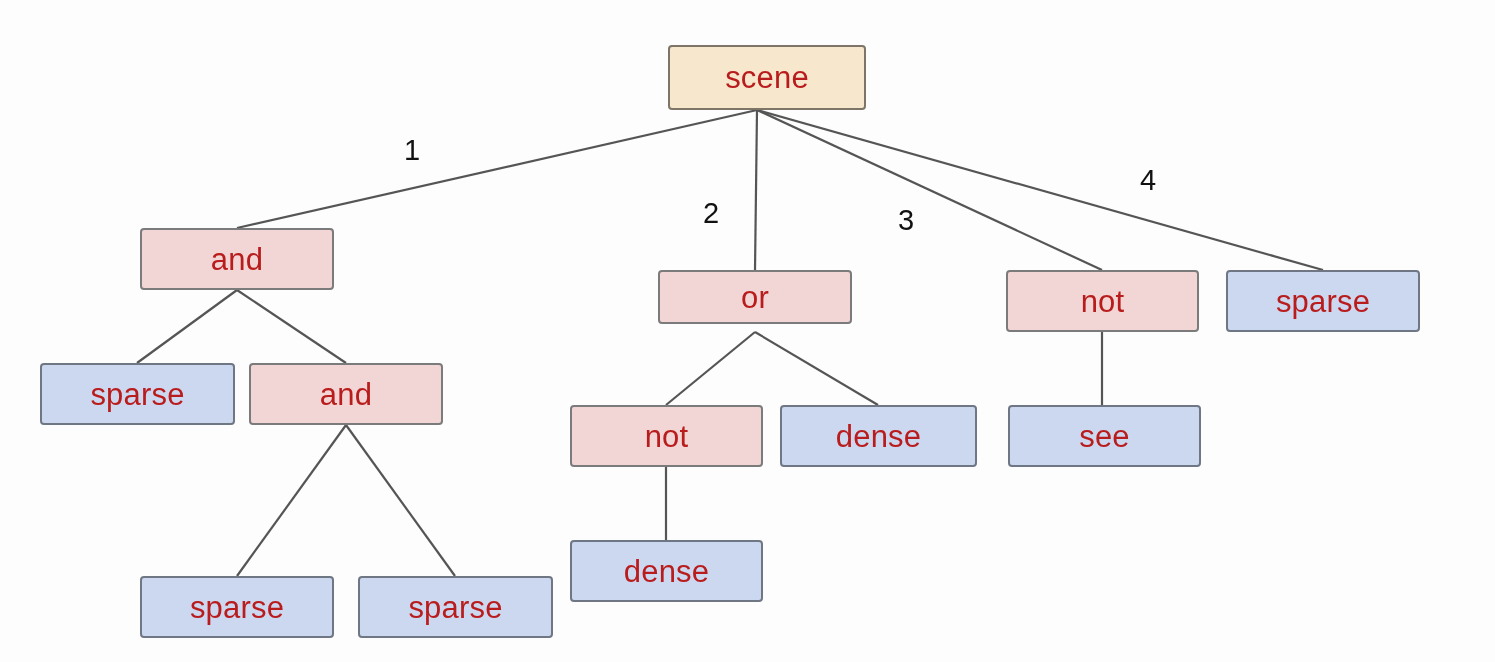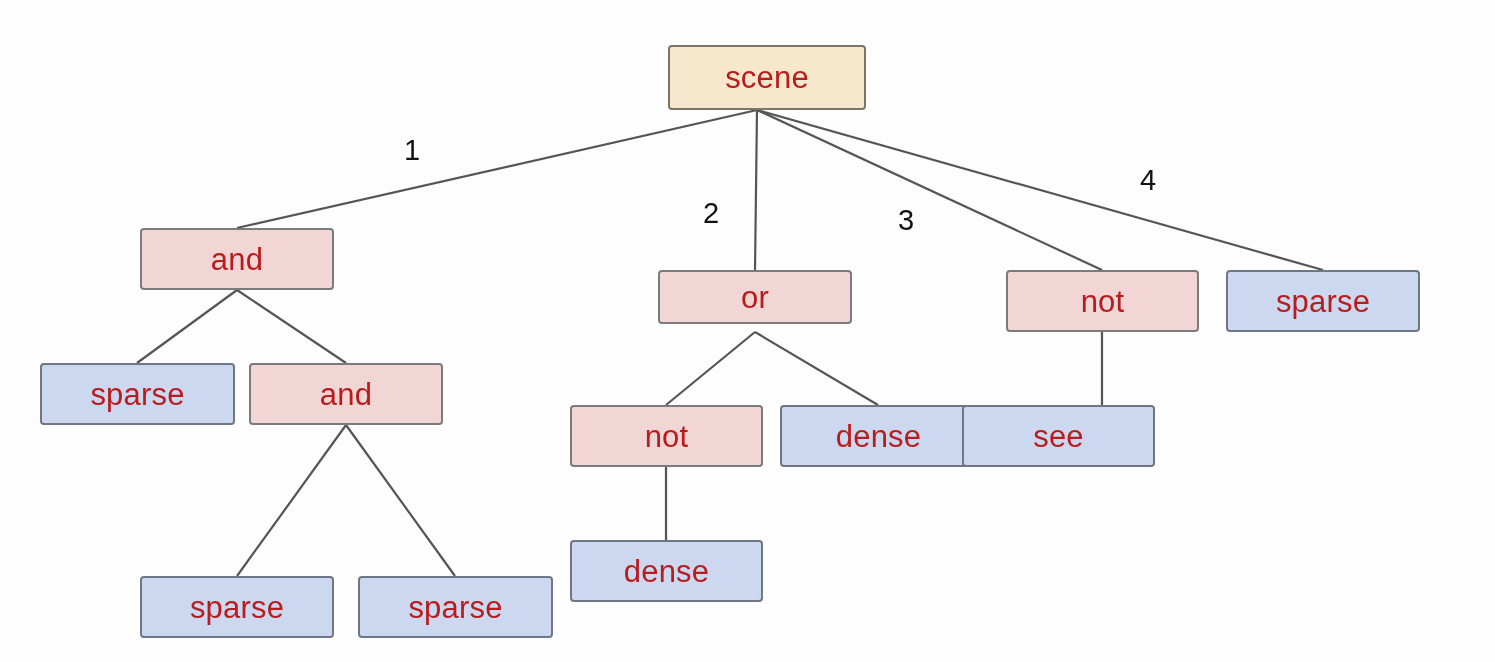--- a/index.html
+++ b/index.html
@@ -58,21 +58,21 @@
   <div id="node-layer">
       <div class="node root" style="left: 668px; top: 45px; width: 198px; height: 65px;">scene</div>
       <div class="node op" style="left: 140px; top: 228px; width: 194px; height: 62px;">and</div>
       <div class="node op" style="left: 658px; top: 270px; width: 194px; height: 54px;">or</div>
       <div class="node op" style="left: 1006px; top: 270px; width: 193px; height: 62px;">not</div>
       <div class="node leaf" style="left: 1226px; top: 270px; width: 194px; height: 62px;">sparse</div>
       <div class="node leaf" style="left: 40px; top: 363px; width: 195px; height: 62px;">sparse</div>
       <div class="node op" style="left: 249px; top: 363px; width: 194px; height: 62px;">and</div>
       <div class="node op" style="left: 570px; top: 405px; width: 193px; height: 62px;">not</div>
       <div class="node leaf" style="left: 780px; top: 405px; width: 197px; height: 62px;">dense</div>
-      <div class="node leaf" style="left: 962px; top: 405px; width: 193px; height: 62px;">see</div>
+      <div class="node leaf" style="left: 1008px; top: 405px; width: 193px; height: 62px;">see</div>
       <div class="node leaf" style="left: 570px; top: 540px; width: 193px; height: 62px;">dense</div>
       <div class="node leaf" style="left: 140px; top: 576px; width: 194px; height: 62px;">sparse</div>
       <div class="node leaf" style="left: 358px; top: 576px; width: 195px; height: 62px;">sparse</div>
     </div>
   <div id="label-layer">
       <div class="edge-label" style="left: 404px; top: 136px;">1</div>
       <div class="edge-label" style="left: 703px; top: 199px;">2</div>
       <div class="edge-label" style="left: 898px; top: 206px;">3</div>
       <div class="edge-label" style="left: 1140px; top: 166px;">4</div>
     </div>

